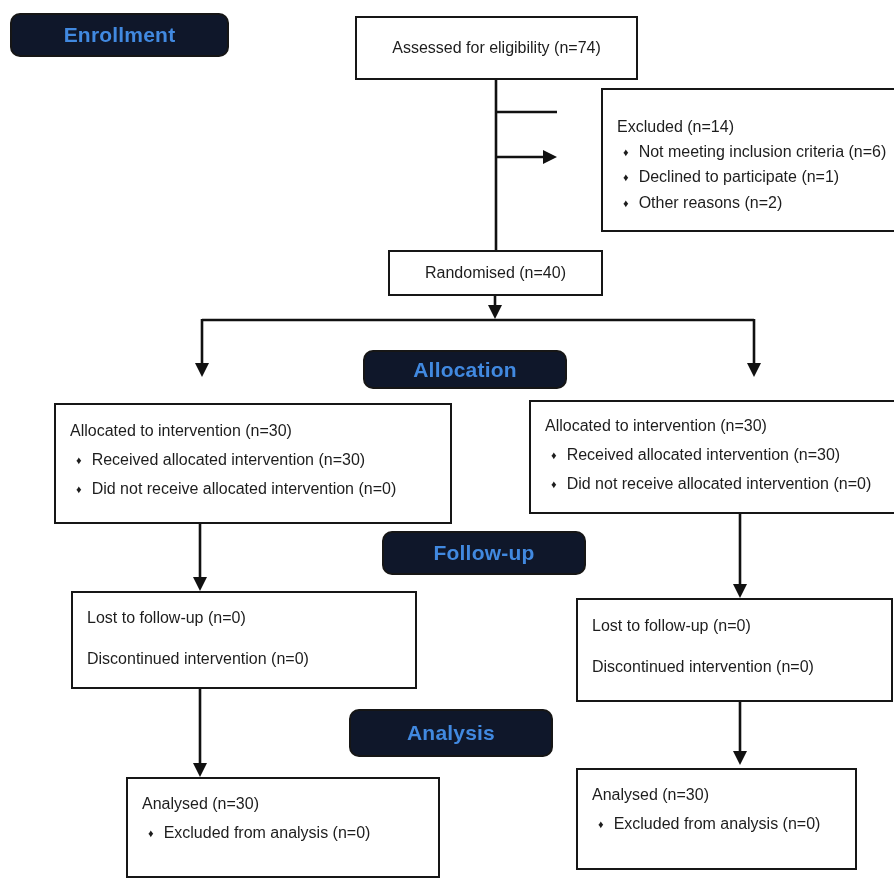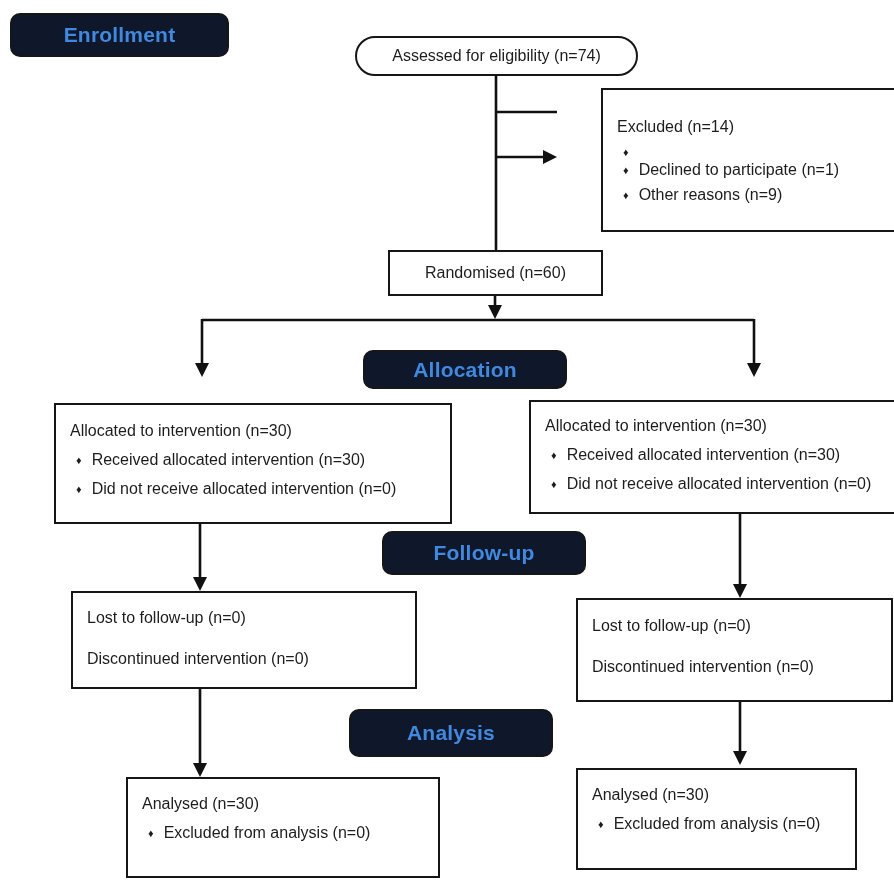--- a/index.html
+++ b/index.html
@@ -109,41 +109,42 @@
   </svg>
 
   <div class="stage-badge" style="left:10px; top:13px; width:219px; height:44px;">Enrollment</div>
 
   <div class="stage-badge" style="left:363px; top:350px; width:204px; height:39px;">Allocation</div>
 
   <div class="stage-badge" style="left:382px; top:531px; width:204px; height:44px;">Follow-up</div>
 
   <div class="stage-badge" style="left:349px; top:709px; width:204px; height:48px;">Analysis</div>
 
-  <div class="flow-box center" style="left:355px; top:36px; width:283px; height:40px;border-radius:25px;">
+  <div class="flow-box center" style="left:355px; top:16px; width:283px; height:64px;">
     <span>Assessed for eligibility (n=74)</span>
   </div>
 
   <div class="flow-box list" style="left:557px; top:88px; width:323px; height:144px;">
     <div>Excluded (n=14)</div>
     <div class="bullet-row excluded-row">
       <span class="bullet-glyph">♦</span>
+      <span>Not meeting inclusion criteria (n=6)</span>
     </div>
     <div class="bullet-row excluded-row">
       <span class="bullet-glyph">♦</span>
       <span>Declined to participate (n=1)</span>
     </div>
     <div class="bullet-row excluded-row">
       <span class="bullet-glyph">♦</span>
-      <span>Other reasons (n=9)</span>
+      <span>Other reasons (n=2)</span>
     </div>
   </div>
 
   <div class="flow-box center" style="left:388px; top:250px; width:215px; height:46px;">
-    <span>Randomised (n=60)</span>
+    <span>Randomised (n=40)</span>
   </div>
 
   <div class="flow-box list" style="left:10px; top:403px; width:398px; height:121px; padding-top:14px;">
     <div>Allocated to intervention (n=30)</div>
     <div class="bullet-row">
       <span class="bullet-glyph">♦</span>
       <span>Received allocated intervention (n=30)</span>
     </div>
     <div class="bullet-row">
       <span class="bullet-glyph">♦</span>

